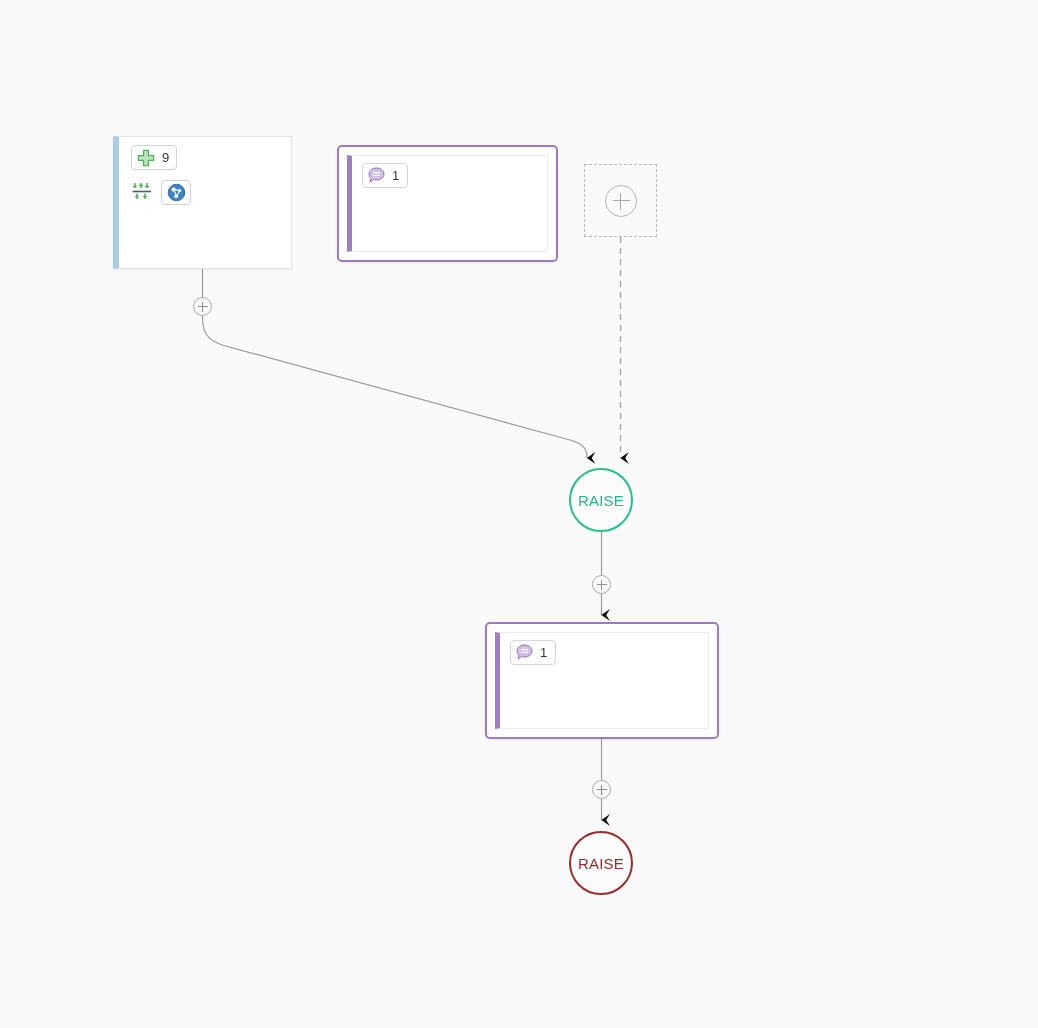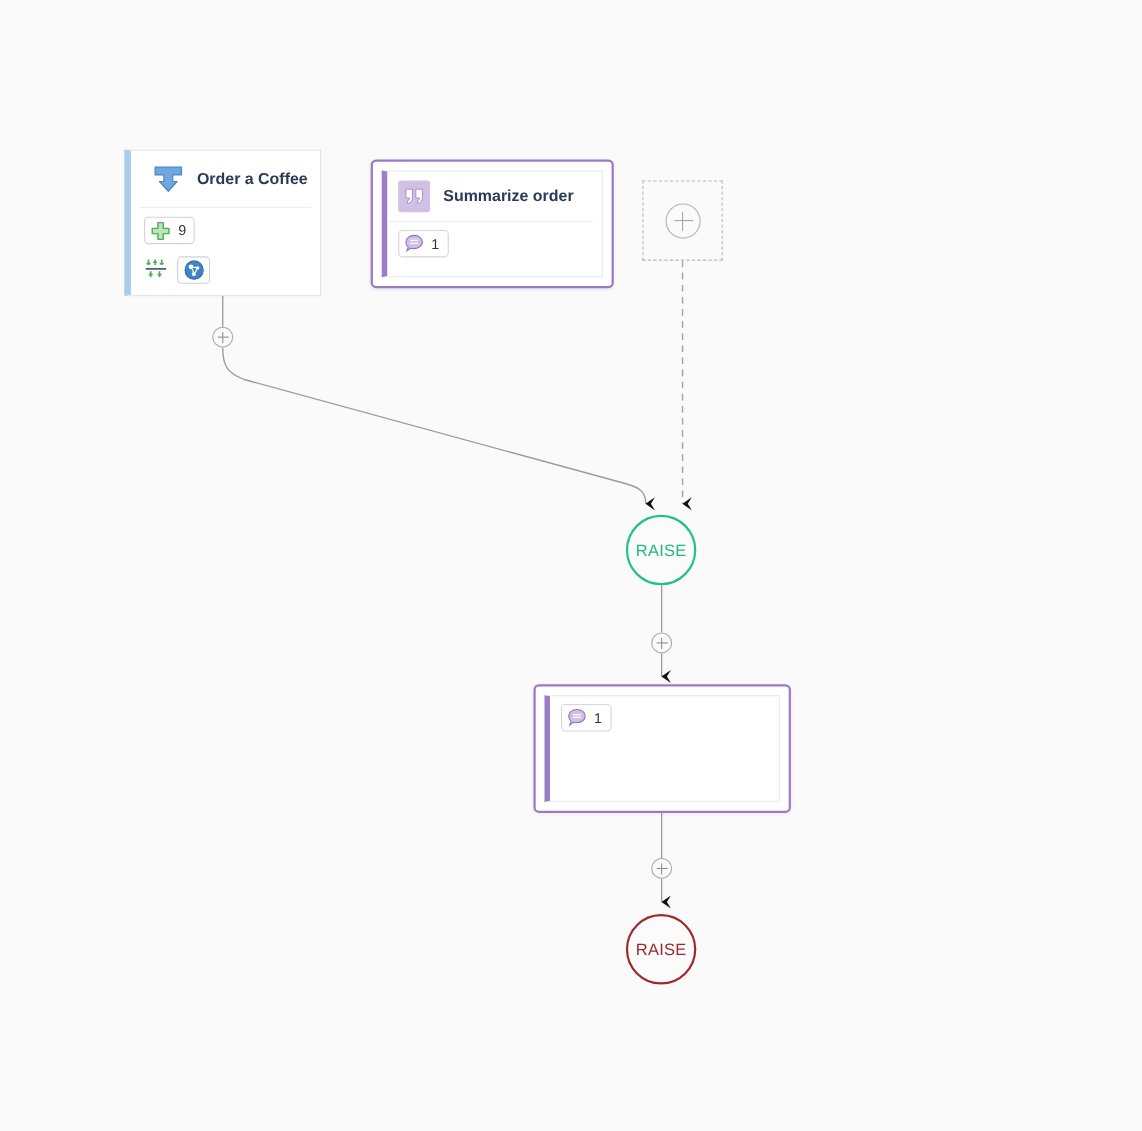--- a/index.html
+++ b/index.html
@@ -272,26 +272,20 @@
     <path d="M620.5 237 L620.5 458" stroke="#a3a3a7" stroke-width="1.3" fill="none" stroke-dasharray="6 5" marker-end="url(#ah)"></path>
 
     <path d="M601.5 532 L601.5 575" stroke="#9a9a9e" stroke-width="1.2" fill="none"></path>
     <path d="M601.5 594 L601.5 615" stroke="#9a9a9e" stroke-width="1.2" fill="none" marker-end="url(#ah)"></path>
 
     <path d="M601.5 739 L601.5 780" stroke="#9a9a9e" stroke-width="1.2" fill="none"></path>
     <path d="M601.5 799 L601.5 820" stroke="#9a9a9e" stroke-width="1.2" fill="none" marker-end="url(#ah)"></path>
   </svg>
 
   <div class="node start-card">
-    <div class="start-head">
-      <svg class="icon-start" viewBox="0 0 28 26" xmlns="http://www.w3.org/2000/svg">
-        <path d="M2 2 H26 V9 H18 V15 H22 L14 24 L6 15 H10 V9 H2 Z" fill="#6fa8dc" stroke="#4a86c8" stroke-width="1.1" stroke-linejoin="round"></path>
-      </svg>
-      <span class="title">Order a Coffee</span>
-    </div>
     <div class="start-body">
       <div class="chip">
         <svg width="20" height="20" viewBox="0 0 20 20" xmlns="http://www.w3.org/2000/svg">
           <path d="M7.6 2.4 H12.4 V7.6 H17.6 V12.4 H12.4 V17.6 H7.6 V12.4 H2.4 V7.6 H7.6 Z" fill="#bfe3c0" stroke="#4caf50" stroke-width="1.3" stroke-linejoin="round"></path>
         </svg>
         <span class="cnt">9</span>
       </div>
       <div class="tool-row">
         <svg class="tool-plain" viewBox="0 0 22 20" xmlns="http://www.w3.org/2000/svg">
           <g stroke="#4caf50" stroke-width="1.5" fill="none">
@@ -318,29 +312,20 @@
             <circle cx="9.2" cy="13.2" r="1.9" fill="#ffffff"></circle>
             <path d="M7.6 8.4 L9 11.6 M8.4 6.9 L11.2 7.3 M11.9 9.1 L10.4 11.9" stroke="#ffffff" stroke-width="1.1"></path>
           </svg>
         </span>
       </div>
     </div>
   </div>
 
   <div class="node act-card" id="card-summarize">
     <div class="act-inner">
-      <div class="act-head">
-        <span class="quote-ico">
-          <svg width="18" height="15" viewBox="0 0 18 15" xmlns="http://www.w3.org/2000/svg">
-            <path d="M1 1 H7 V9 Q7 13 2.5 14 V11.5 Q4.6 10.8 4.6 9 H1 Z
-                     M10 1 H16 V9 Q16 13 11.5 14 V11.5 Q13.6 10.8 13.6 9 H10 Z" fill="#ffffff" stroke="#a98fd0" stroke-width="0.9"></path>
-          </svg>
-        </span>
-        <span class="title">Summarize order</span>
-      </div>
       <div class="act-body">
         <div class="chip-purple">
           <svg width="19" height="19" viewBox="0 0 19 19" xmlns="http://www.w3.org/2000/svg">
             <path d="M9.5 2 C13.9 2 17 4.7 17 8 C17 11.3 13.9 14 9.5 14
                      C8.4 14 7.4 13.85 6.5 13.6 L3 16 L4.1 12.6
                      C2.8 11.4 2 9.8 2 8 C2 4.7 5.1 2 9.5 2 Z" fill="#cfc0e4" stroke="#8f73b8" stroke-width="1"></path>
             <path d="M6 6.6 H13 M6 9.2 H13" stroke="#ffffff" stroke-width="1.1"></path>
           </svg>
           <span class="cnt">1</span>
         </div>

